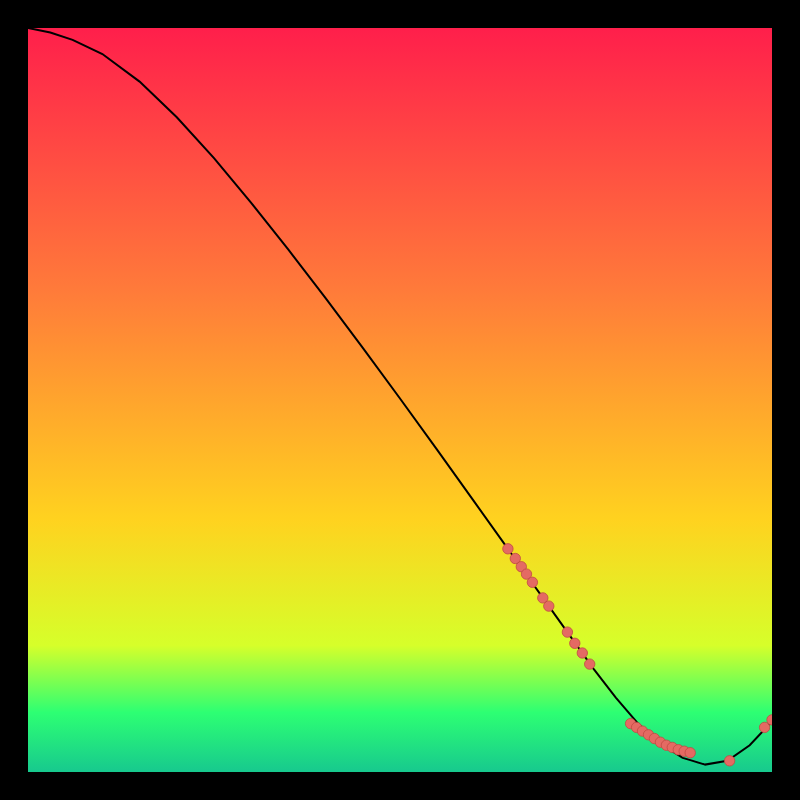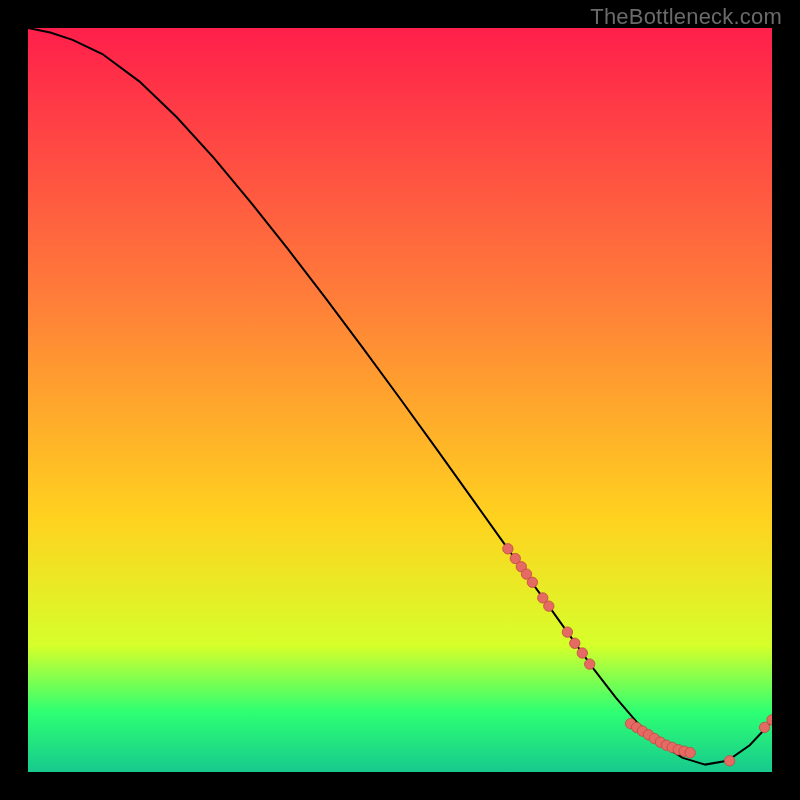--- a/index.html
+++ b/index.html
@@ -33,21 +33,20 @@
     top: 28px;
     width: 744px;
     height: 744px;
   }
   svg { display: block; }
 </style>
 </head>
 <body>
 
 <div class="frame">
-  <div class="watermark">TheBottleneck.com</div>
 
   <div class="plot">
     <svg id="chart-svg" viewBox="0 0 744 744" width="744" height="744">
       <defs>
         <linearGradient id="bg-grad" x1="0" y1="0" x2="0" y2="1">
           <stop id="g0" offset="0%" stop-color="#ff1f4b"></stop>
           <stop id="g1" offset="35%" stop-color="#ff7a3a"></stop>
           <stop id="g2" offset="66%" stop-color="#ffd21f"></stop>
           <stop id="g3" offset="83%" stop-color="#d6ff2a"></stop>
           <stop id="g4" offset="92%" stop-color="#2dff73"></stop>

